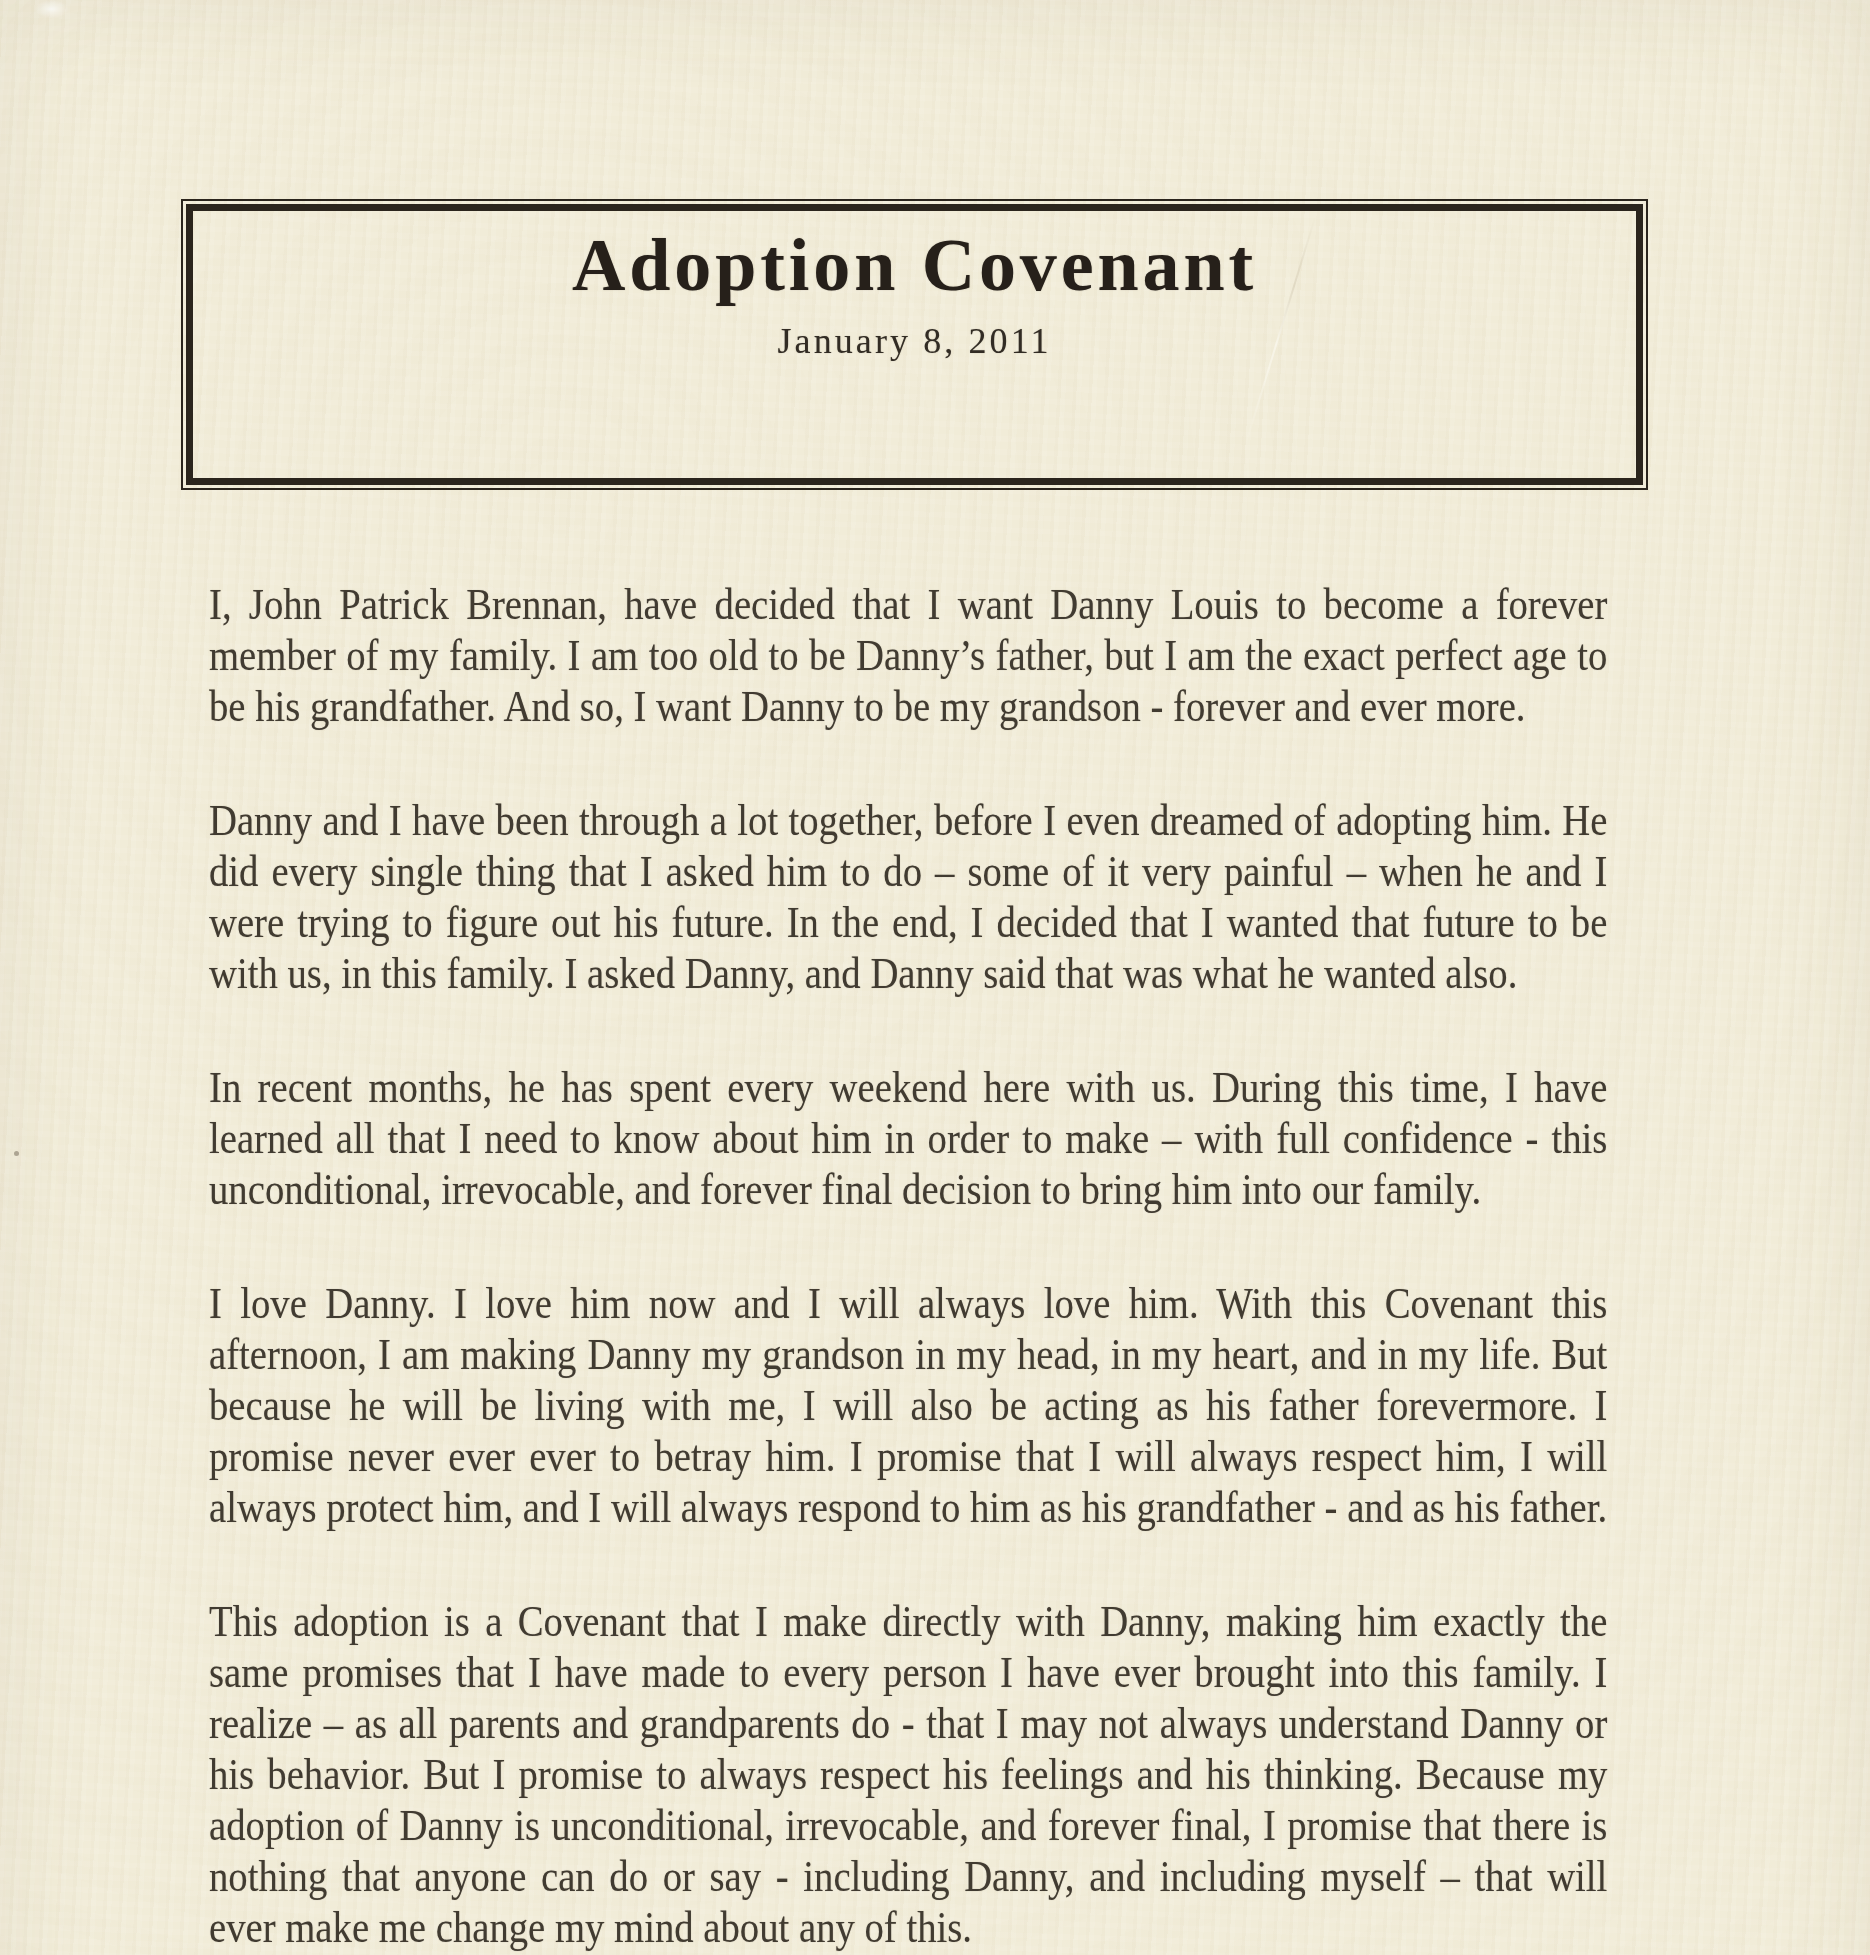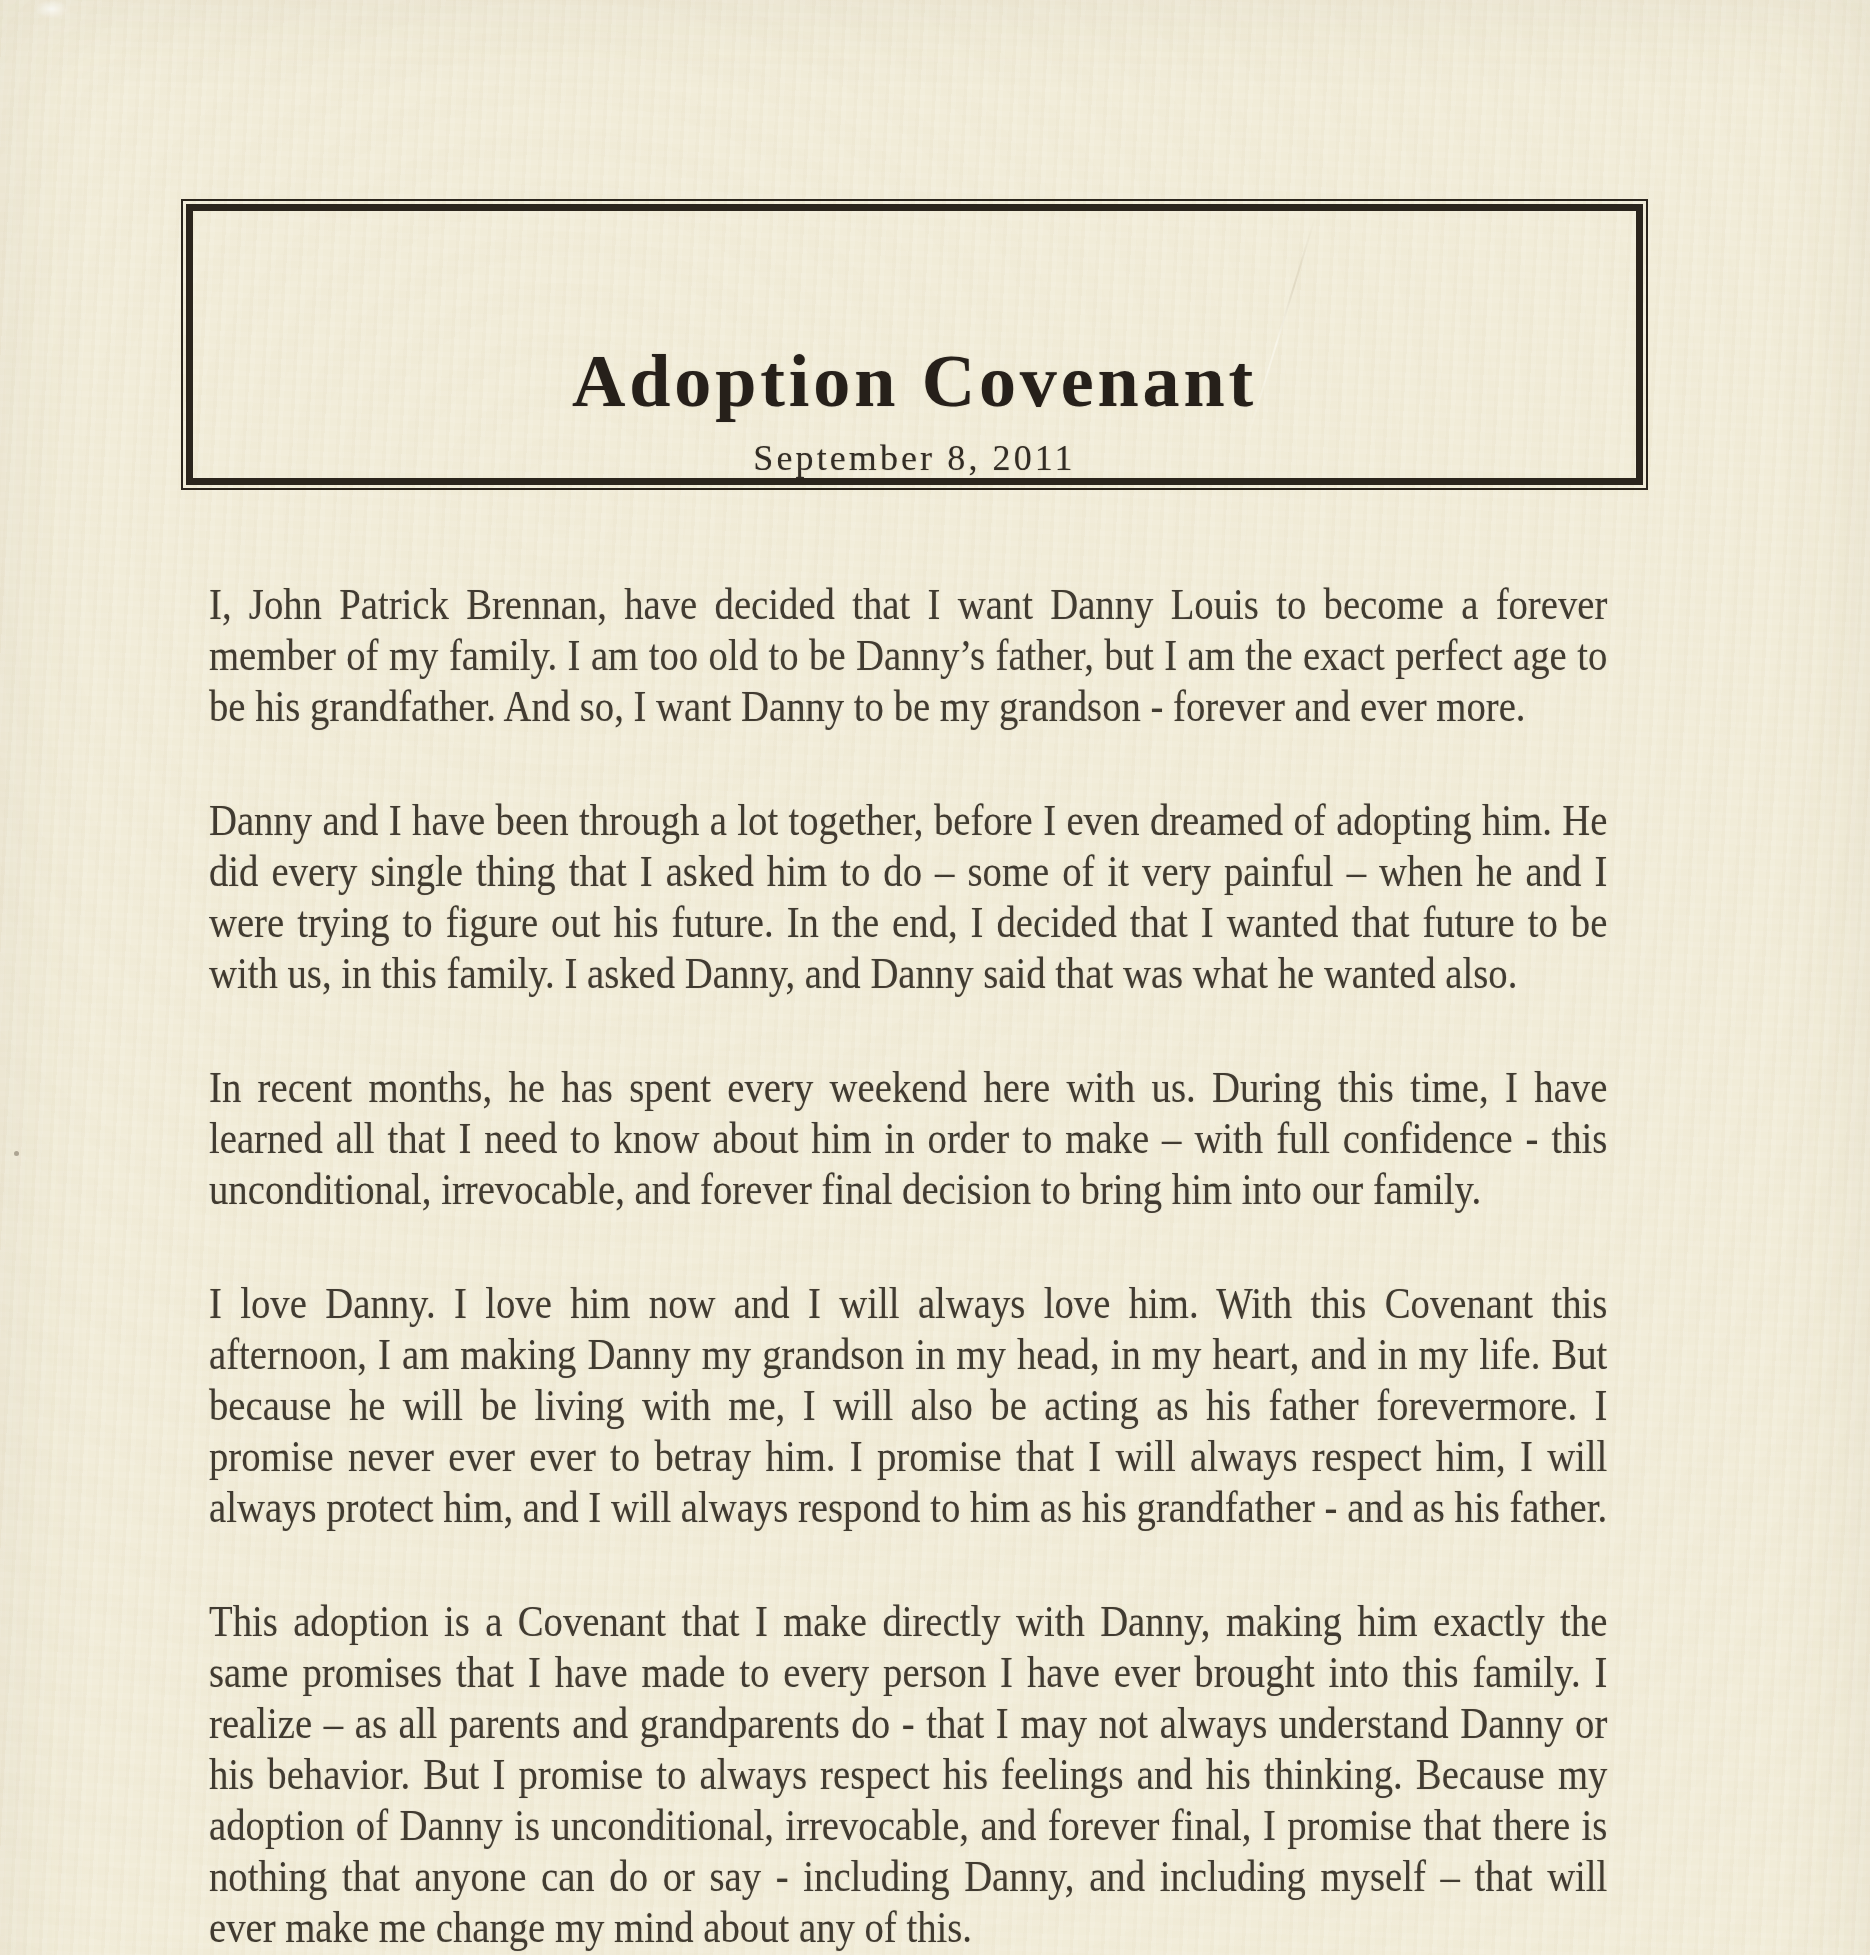--- a/index.html
+++ b/index.html
@@ -35,21 +35,21 @@
     position: absolute;
     left: 181px; top: 199px;
     width: 1467px; height: 291px;
     border: 2.3px solid var(--rule);
     padding: 3.1px;
   }
   .title-box-inner {
     width: 100%; height: 100%;
     border: 7.4px solid var(--rule);
     display: flex; flex-direction: column;
-    align-items: center; justify-content: flex-end;
+    align-items: center; justify-content: flex-start;
   }
   .doc-title {
     margin-top: 15.6px;
     font-size: 74px;
     line-height: 1.05;
     font-weight: bold;
     letter-spacing: 3.9px;
     color: var(--ink-dark);
     text-shadow: 0 0 1.2px rgba(60,50,40,.35);
   }
@@ -93,21 +93,21 @@
   }
 </style>
 </head>
 <body>
 
 <div class="paper">
 
   <div class="title-box">
     <div class="title-box-inner">
       <h1 class="doc-title">Adoption Covenant</h1>
-      <div class="doc-date">September 8, 2011</div>
+      <div class="doc-date">January 8, 2011</div>
     </div>
   </div>
 
   <div class="doc-body">
     <p>I, John Patrick Brennan, have decided that I want Danny Louis to become a forever member of my family.  I am too old to be Danny’s father, but I am the exact perfect age to be his grandfather. And so, I want Danny to be my grandson - forever and ever more.</p>
     <p>Danny and I have been through a lot together, before I even dreamed of adopting him.  He did every single thing that I asked him to do – some of it very painful – when he and I were trying to figure out his future.  In the end, I decided that I wanted that future to be with us, in this family. I asked Danny, and Danny said that was what he wanted also.</p>
     <p>In recent months, he has spent every weekend here with us. During this time, I have learned all that I need to know about him in order to make – with full confidence - this unconditional, irrevocable, and forever final decision to bring him into our family.</p>
     <p>I love Danny. I love him now and I will always love him.  With this Covenant this afternoon, I am making Danny my grandson in my head, in my heart, and in my life. But because he will be living with me, I will also be acting as his father forevermore.  I promise never ever ever to betray him. I promise that I will always respect him, I will always protect him, and I will always respond to him as his grandfather - and as his father.</p>
     <p>This adoption is a Covenant that I make directly with Danny, making him exactly the same promises that I have made to every person I have ever brought into this family. I realize – as all parents and grandparents do - that I may not always understand Danny or his behavior. But I promise to always respect his feelings and his thinking.  Because my adoption of Danny is unconditional, irrevocable, and forever final, I promise that there is nothing that anyone can do or say - including Danny, and including myself – that will ever make me change my mind about any of this.</p>
   </div>

